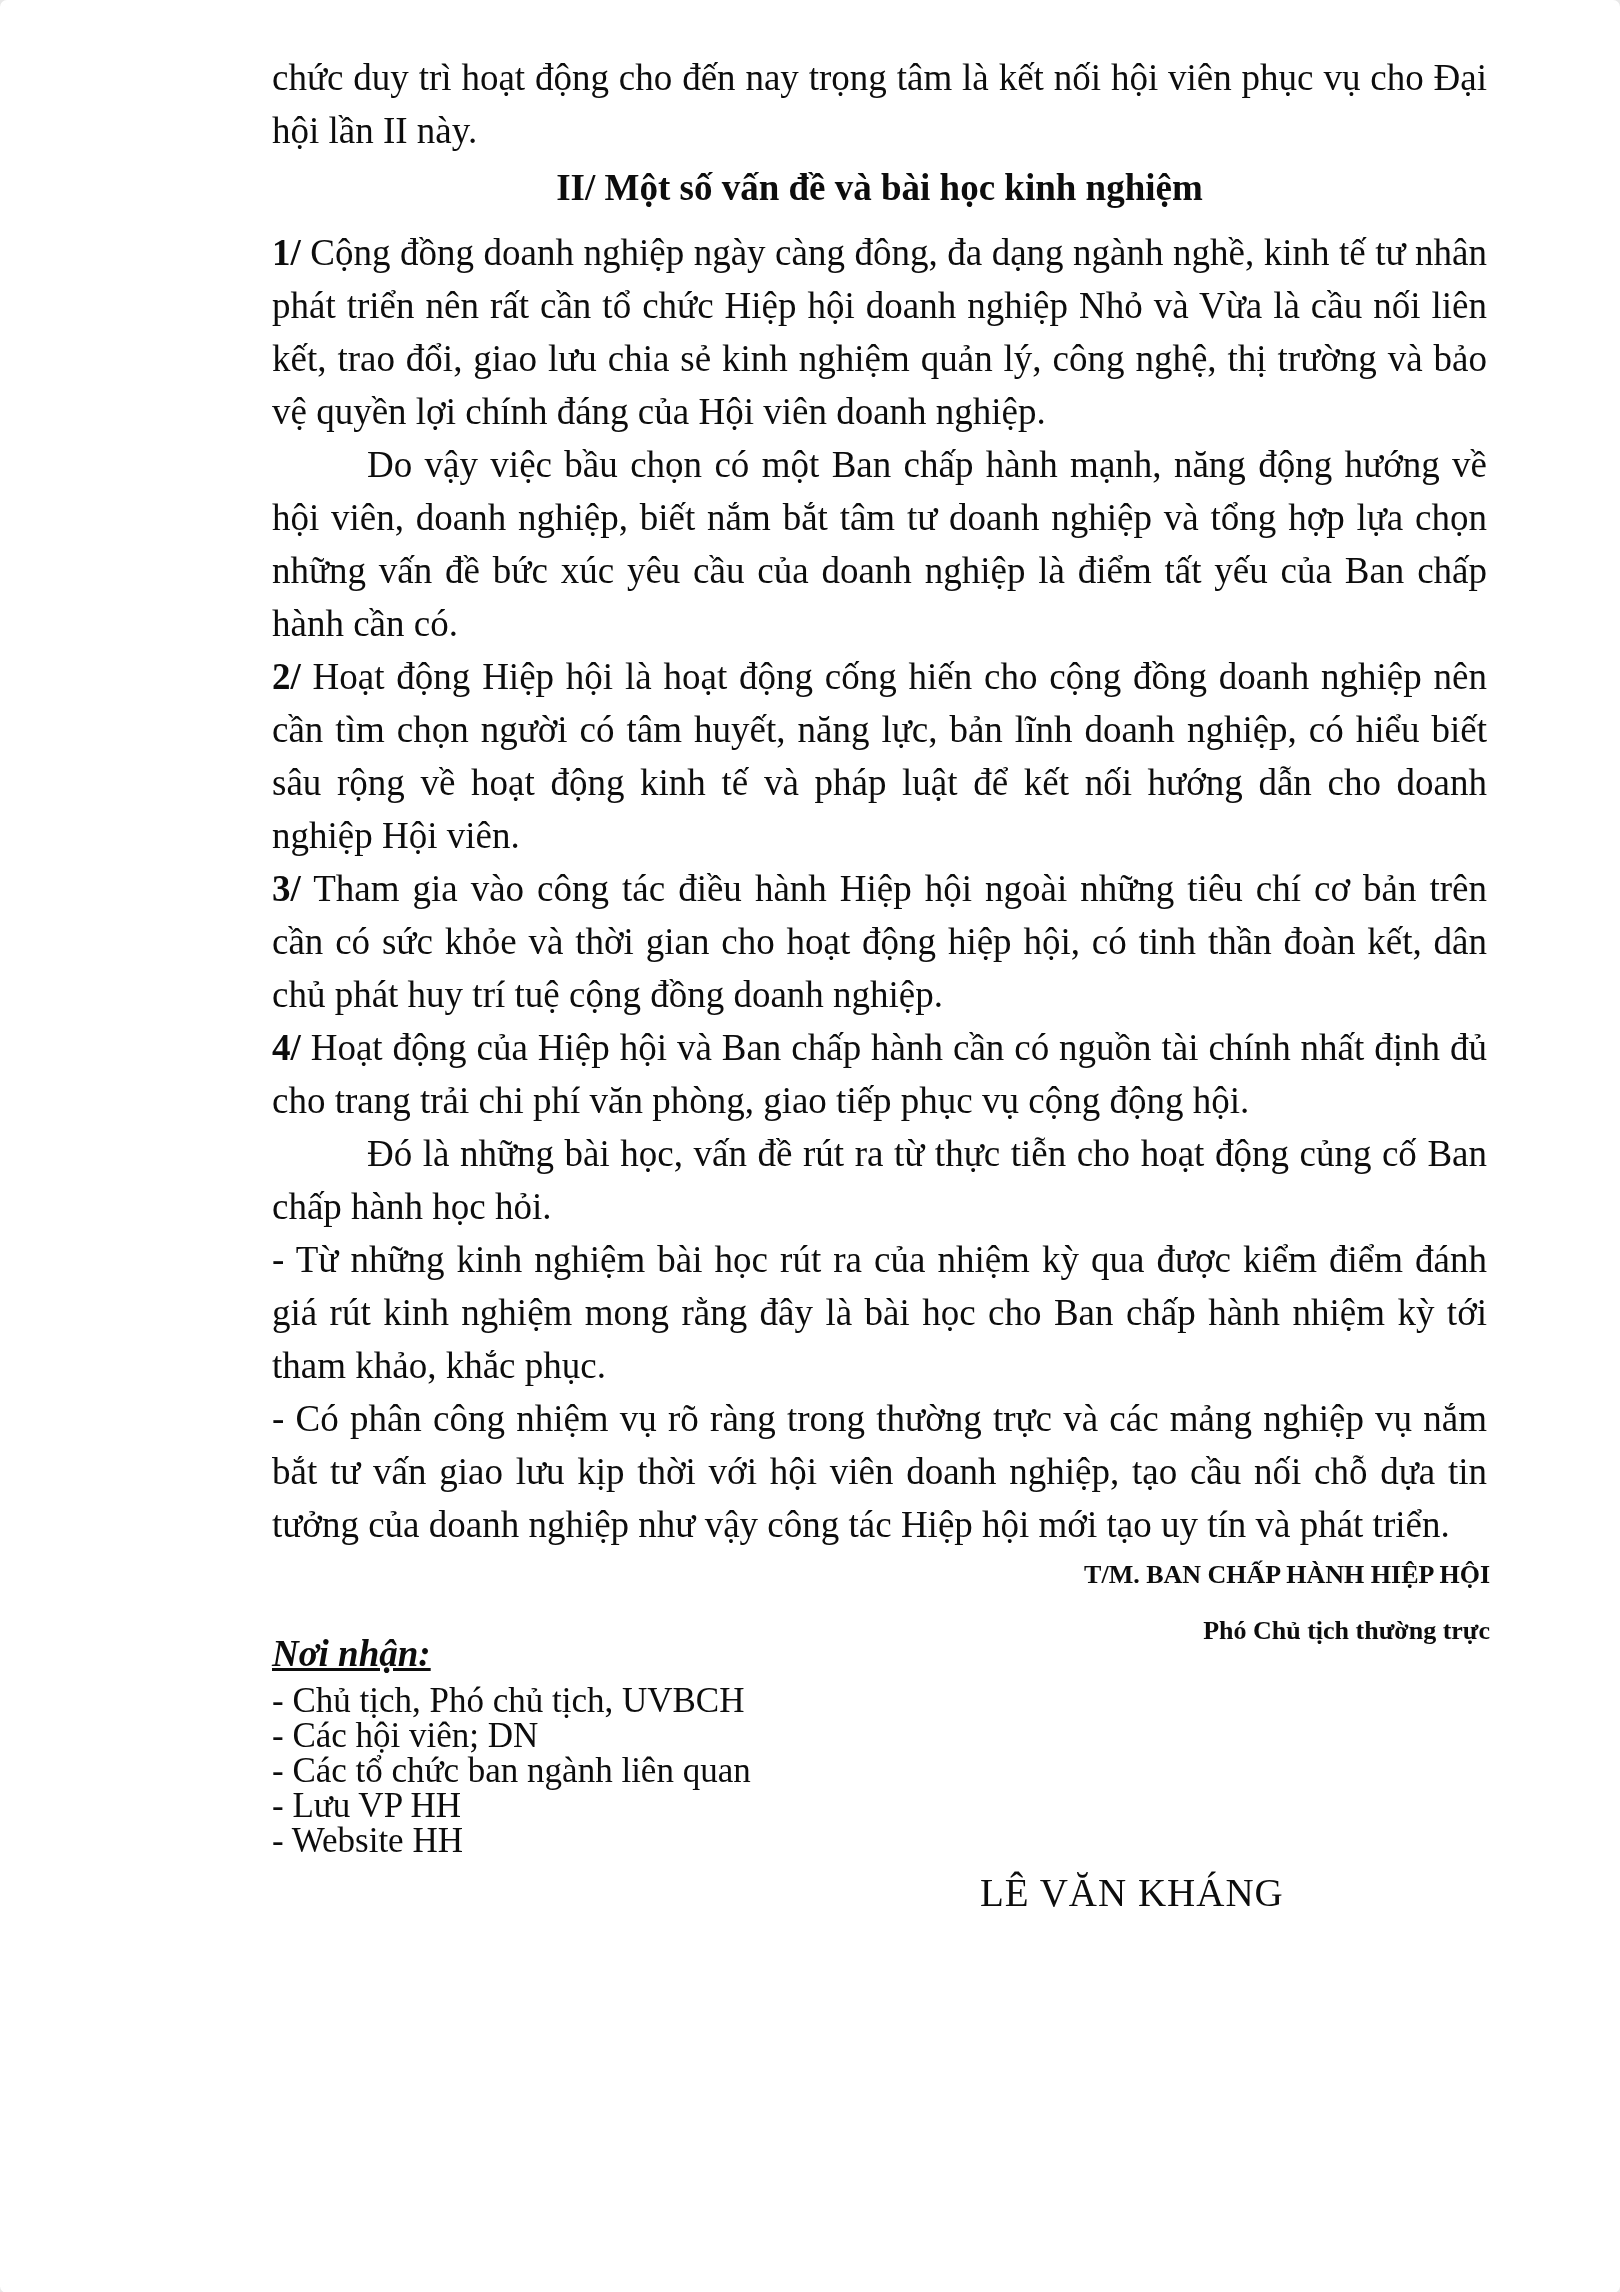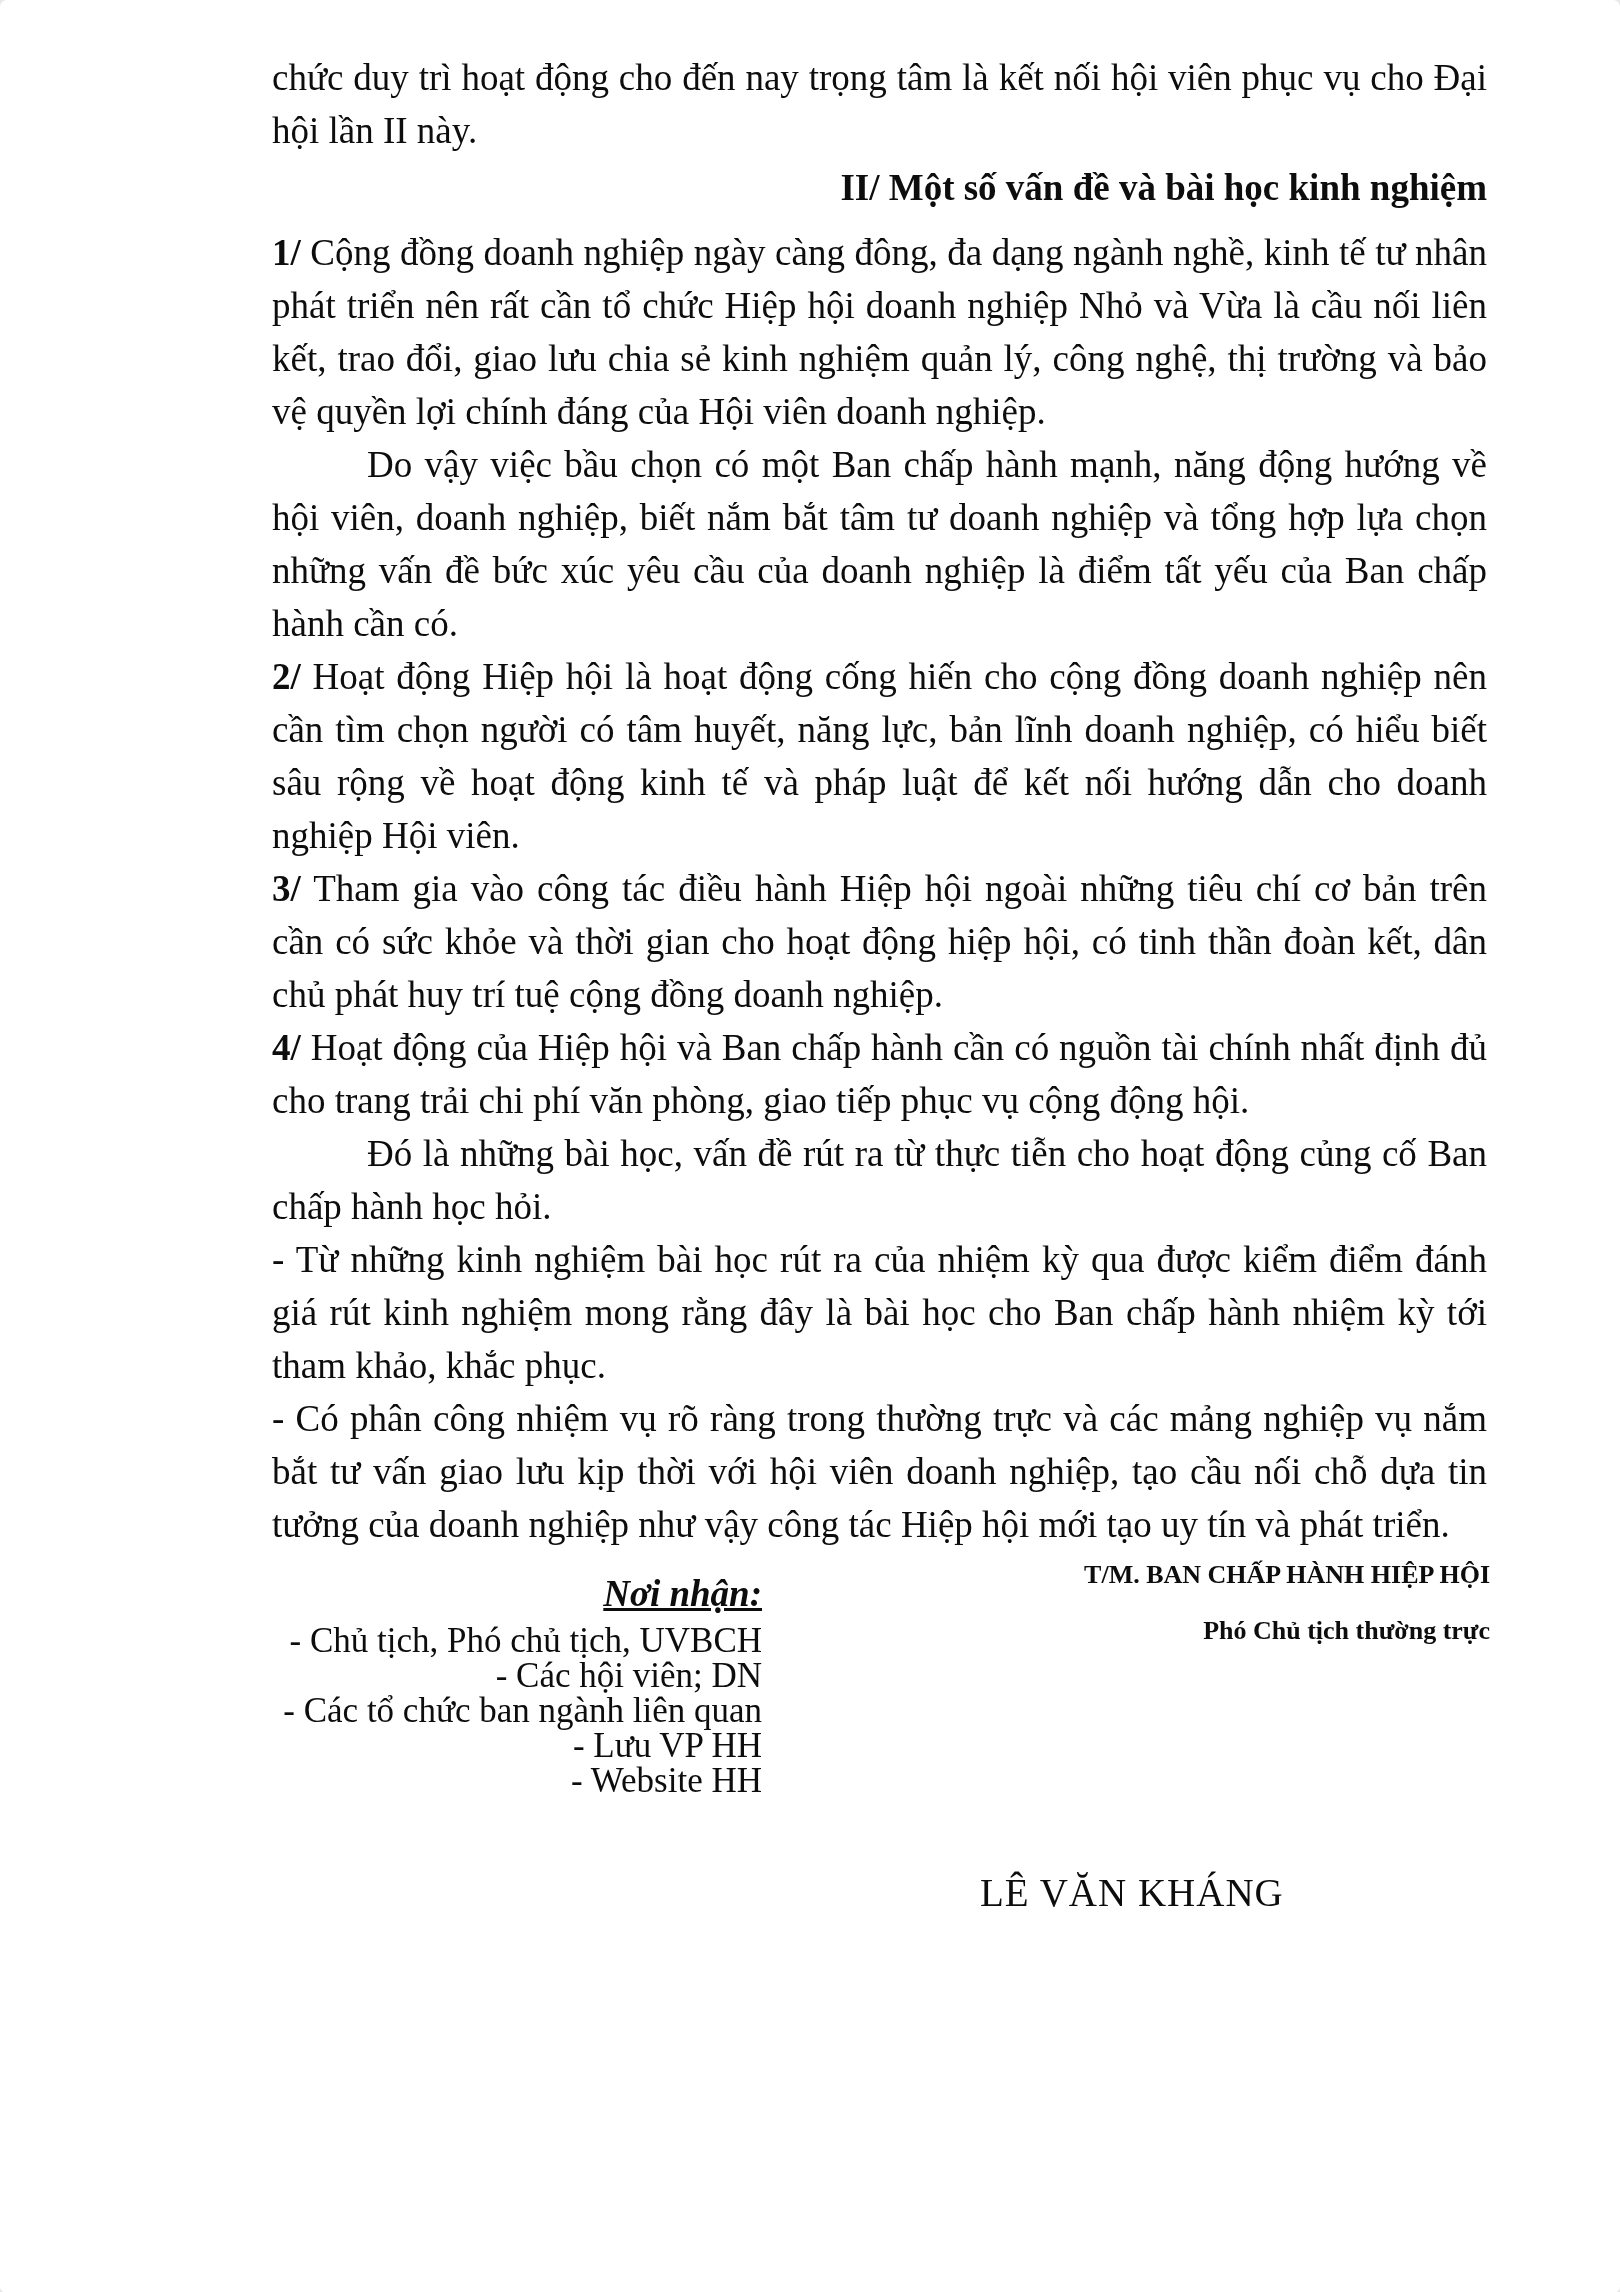--- a/index.html
+++ b/index.html
@@ -26,21 +26,21 @@
     top: 51px;
     width: 1215px;
     font-size: 37px;
     line-height: 53px;
     text-align: justify;
   }
   .para { margin: 0; }
   .para .lead { font-weight: bold; }
   .para.heading {
     font-weight: bold;
-    text-align: right;
+    text-align: center;
     margin: 3.9px 0 11.8px 0;
   }
   .para.indent { text-indent: 95px; }
 
   
   .sig-block {
     position: absolute;
     left: 804px;
     top: 1547px;
     width: 686px;
@@ -56,23 +56,22 @@
     font-weight: normal;
     font-size: 39px;
     letter-spacing: 1px;
     white-space: nowrap;
   }
 
   
   .recipients {
     position: absolute;
     left: 272px;
-    top: 1572px;
+    top: 1632px;
     width: 490px;
-    text-align: right;
   }
   .recipients-label {
     font-size: 37px;
     font-weight: bold;
     font-style: italic;
     text-decoration: underline;
     margin: 0 0 7.8px 0;
   }
   .recipients-list {
     list-style: none;

